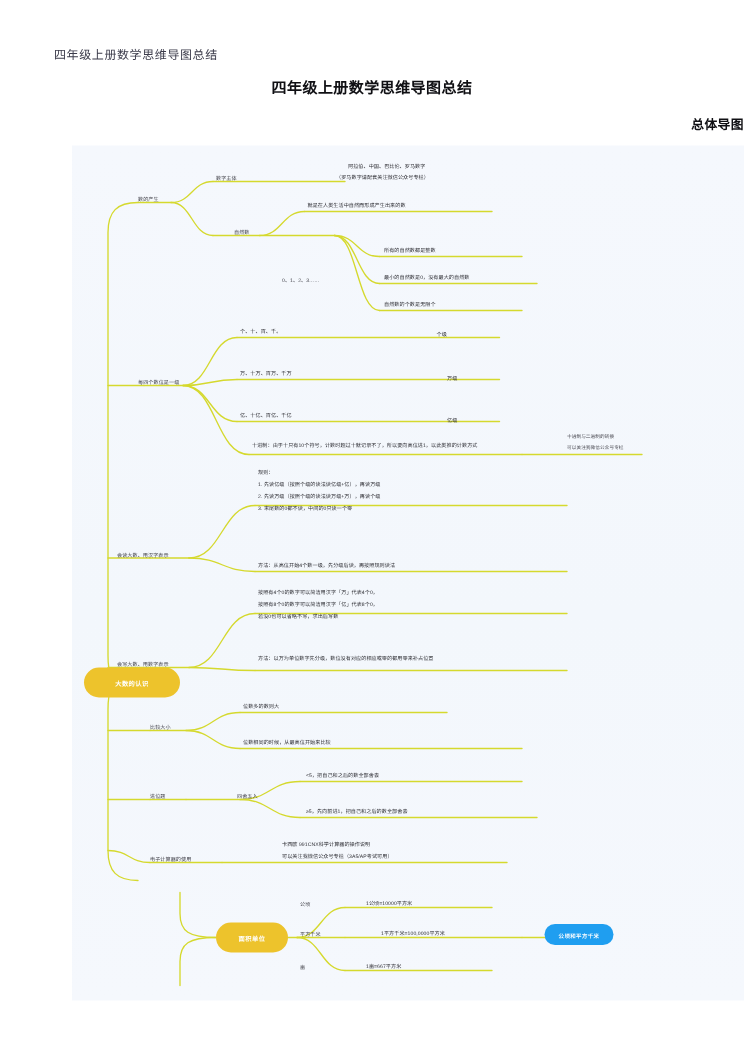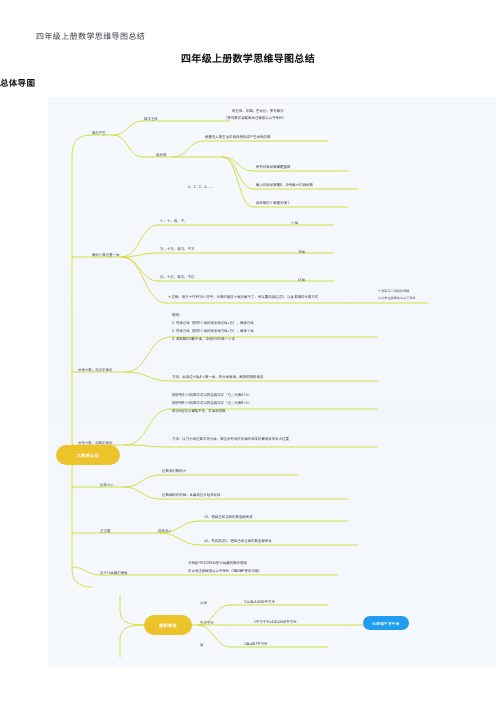--- a/index.html
+++ b/index.html
@@ -37,21 +37,21 @@
     font-size: 10px;
     font-weight: bold;
     color: #101014;
     letter-spacing: 0.3px;
   }
   #doc-subtitle {
     position: absolute;
     left: 0;
     top: 76px;
     width: 496px;
-    text-align: left;
+    text-align: right;
     font-size: 8.5px;
     font-weight: bold;
     color: #101014;
     letter-spacing: 0.3px;
   }
 
   
   #mindmap {
     position: absolute;
     left: 48px;

